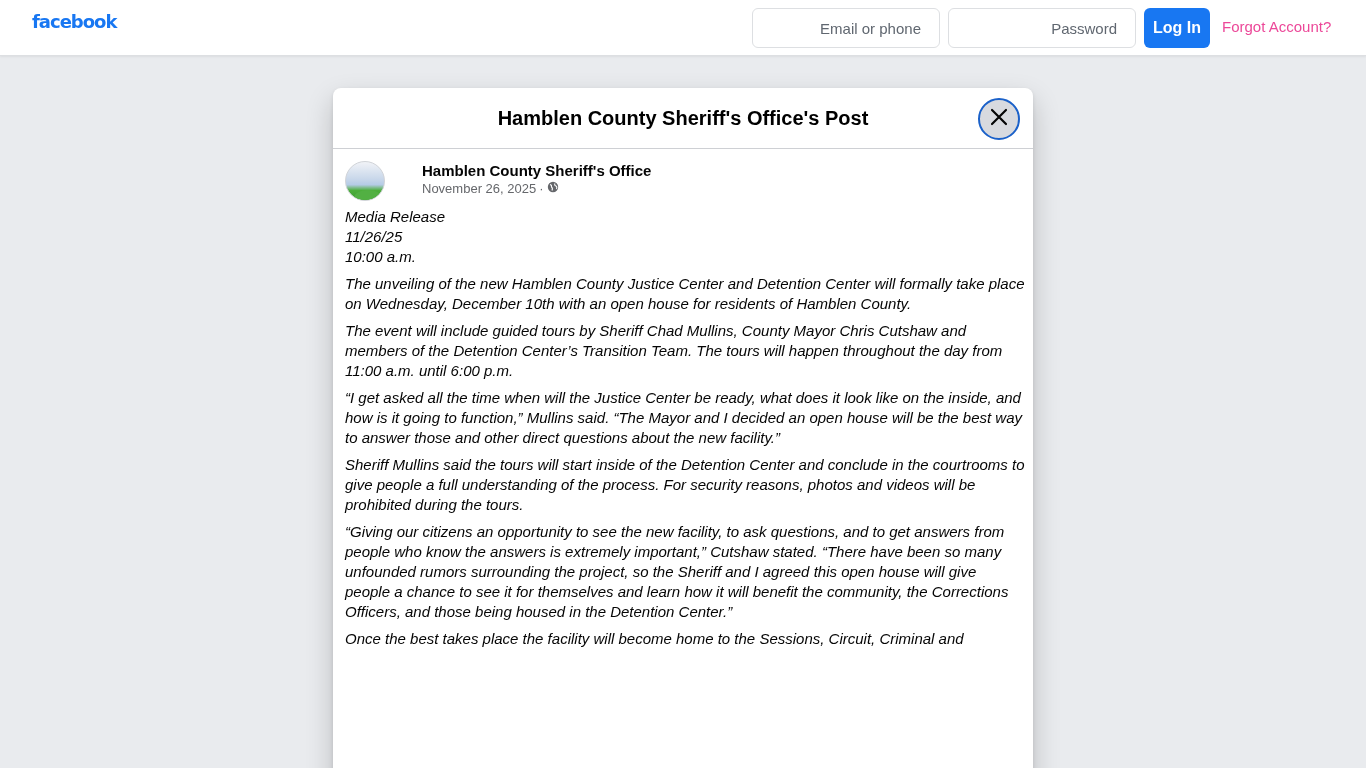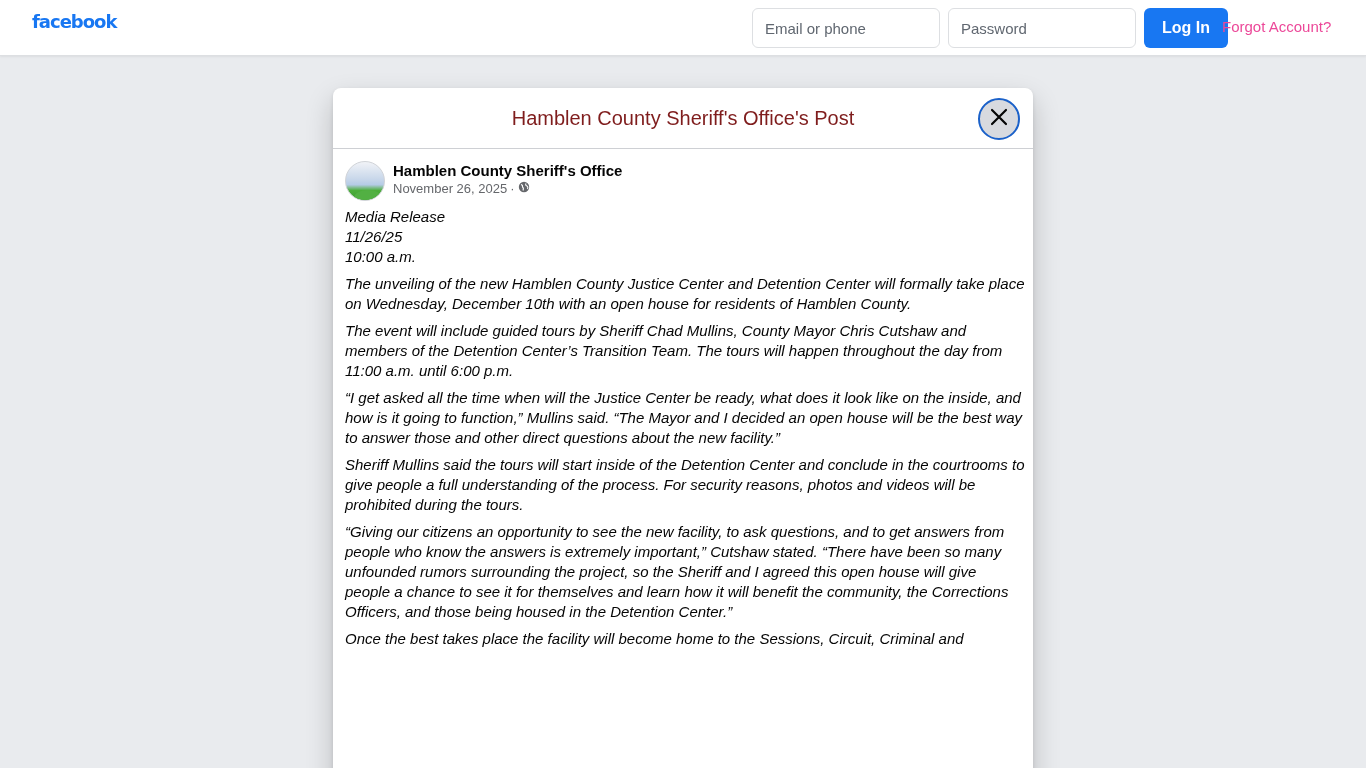--- a/index.html
+++ b/index.html
@@ -1,30 +1,30 @@
 <!DOCTYPE html>
 <html><head>
 <meta charset="utf-8">
 <style>
   * { box-sizing: border-box; margin: 0; padding: 0; }
   html, body { width: 1366px; height: 768px; overflow: hidden; }
   body { background: #e9ebee; font-family: "Liberation Sans", "DejaVu Sans", sans-serif; color: #050505; position: relative; }
   .topbar { position: absolute; top: 0; left: 0; width: 1366px; height: 56px; background: #fff; border-bottom: 1px solid #dddfe2; box-shadow: 0 1px 2px rgba(0,0,0,0.06); }
   .logo { position: absolute; left: 32px; top: 11px; font-family: "DejaVu Sans", sans-serif; font-weight: bold; font-size: 18px; color: #1877f2; letter-spacing: -1px; }
-  .login-input { position: absolute; top: 8px; height: 40px; border: 1px solid #dddfe2; border-radius: 6px; background: #fff; padding: 0 12px; font-size: 15px; color: #1c1e21; font-family: "Liberation Sans", sans-serif; outline: none; }
+  .login-input { position: absolute; top: 8px; height: 40px; border: 1px solid #dddfe2; border-radius: 6px; background: #fff; padding: 0 18px; font-size: 15px; color: #1c1e21; font-family: "Liberation Sans", sans-serif; outline: none; text-align: right; }
   .login-input::placeholder { color: #606770; }
   .email { left: 752px; width: 188px; }
   .password { left: 948px; width: 188px; }
-  .login-btn { position: absolute; left: 1144px; top: 8px; width: 84px; height: 40px; background: #1877f2; color: #fff; border: none; border-radius: 6px; font-size: 16px; font-weight: bold; font-family: "Liberation Sans", sans-serif; cursor: pointer; }
+  .login-btn { position: absolute; left: 1144px; top: 8px; width: 66px; height: 40px; background: #1877f2; color: #fff; border: none; border-radius: 6px; font-size: 16px; font-weight: bold; font-family: "Liberation Sans", sans-serif; cursor: pointer; }
   .forgot { position: absolute; left: 1222px; top: 18px; font-size: 15px; color: #ec4899; text-decoration: none; }
   .modal { position: absolute; left: 333px; top: 88px; width: 700px; height: 700px; background: #fff; border-radius: 8px 8px 0 0; box-shadow: 0 12px 28px rgba(0,0,0,0.2), 0 2px 4px rgba(0,0,0,0.1); overflow: hidden; }
   .modal-header { height: 61px; border-bottom: 1px solid #ced0d4; position: relative; display: flex; align-items: center; justify-content: center; }
-  .modal-title { font-size: 20px; font-weight: normal; color: #7f1d1d; }
+  .modal-title { font-size: 20px; font-weight: bold; color: #000000; }
   .close-btn { position: absolute; right: 13px; top: 10px; width: 42px; height: 42px; border-radius: 50%; background: #d8dadf; border: 2px solid #1b61c9; display: flex; align-items: center; justify-content: center; cursor: pointer; }
-  .post-head { position: absolute; left: 12px; top: 73px; display: flex; }
+  .post-head { position: absolute; left: 12px; top: 73px; display: flex; gap: 29px; }
   .avatar { width: 40px; height: 40px; border-radius: 50%; background: linear-gradient(180deg, #f1f3f7 0%, #c8d7ea 45%, #b5cbe6 60%, #4cae3b 75%, #3d9a31 100%); border: 1px solid #d0d3d8; position: relative; overflow: hidden; }
   .avatar::after { content: ""; position: absolute; left: 8px; bottom: -6px; width: 28px; height: 16px; background: #52b043; border-radius: 50% 50% 0 0; }
   .author { margin-left: 8px; }
   .author-name { font-size: 15px; color: #050505; font-weight: 600; line-height: 19px; }
   .post-meta { font-size: 13px; color: #65676b; display: flex; align-items: flex-end; margin-top: 1px; }
   .post-body { position: absolute; left: 12px; top: 119px; width: 680px; font-size: 15px; line-height: 20px; color: #050505; }
   .post-body p { margin-bottom: 7px; font-style: italic; }
 </style>
 </head>
 <body>

